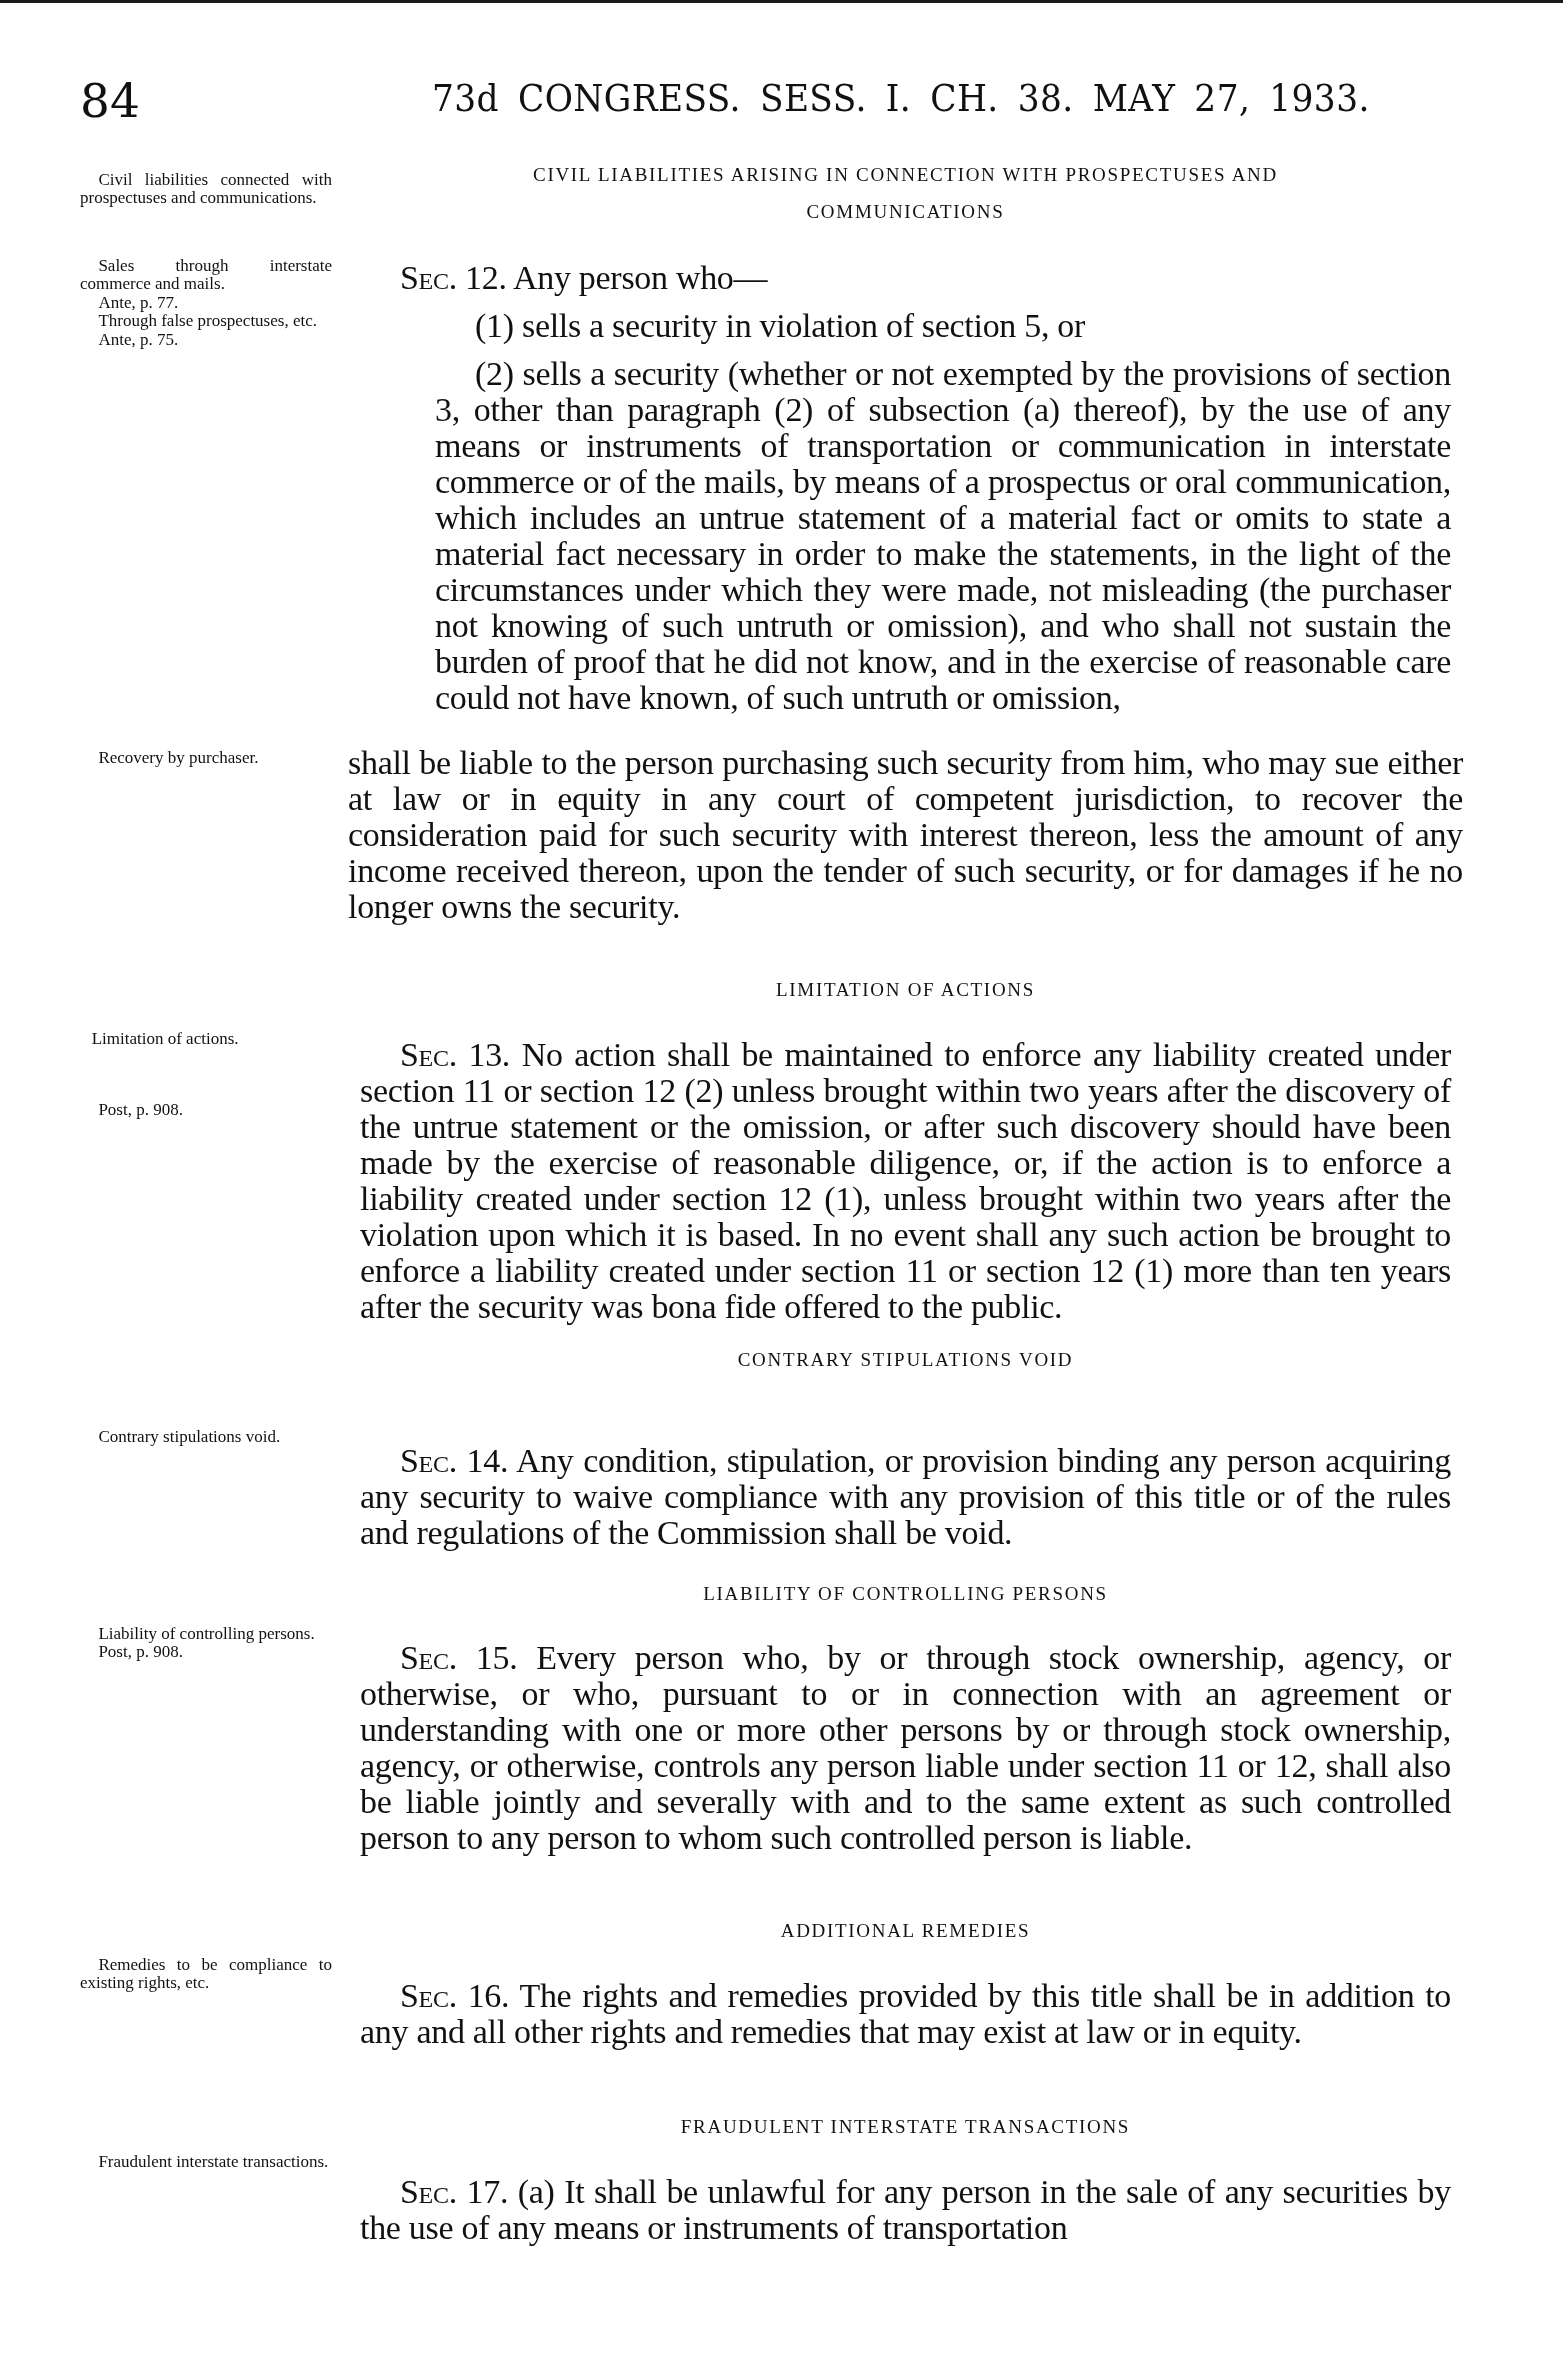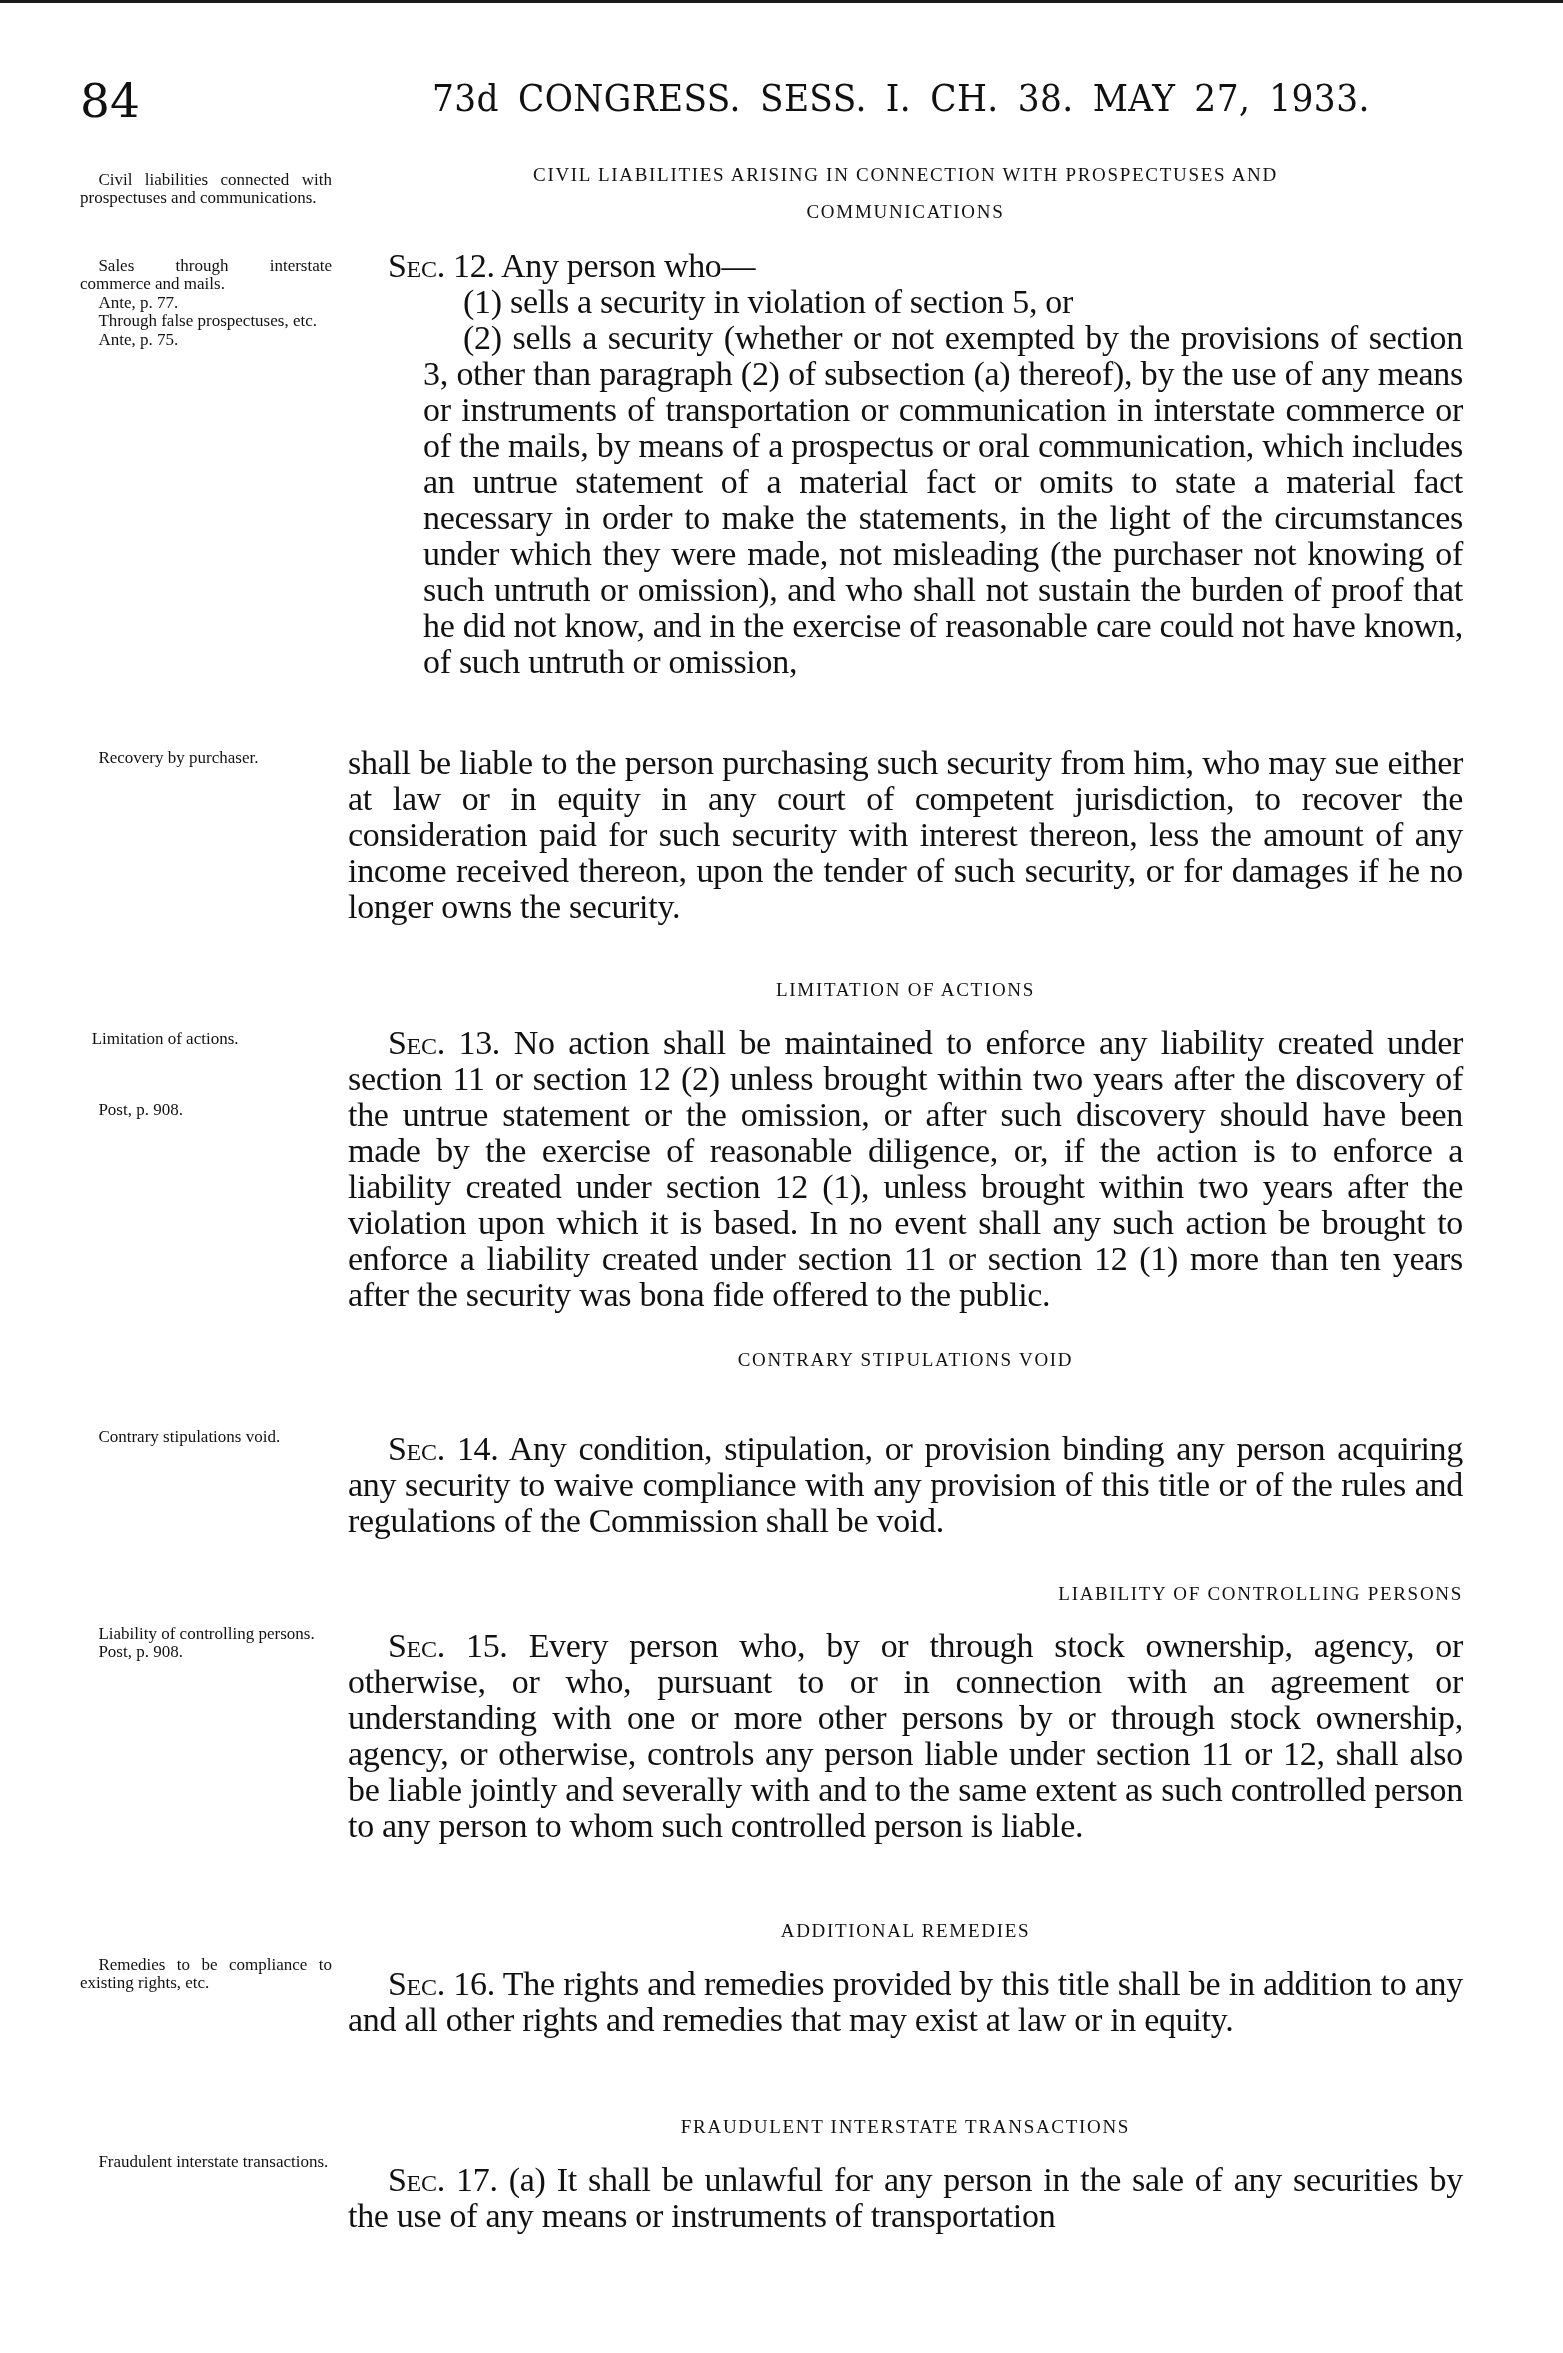--- a/index.html
+++ b/index.html
@@ -8,21 +8,21 @@
   .topline { position:absolute; left:0; top:0; width:1564px; height:2.5px; background:#1a1a1a; }
   .abs { position:absolute; }
   .pagenum { left:80px; top:77px; font-size:47px; line-height:47px; }
   .runhead { left:432px; top:75px; font-size:37px; line-height:47px; letter-spacing:0.4px; word-spacing:8.4px; white-space:nowrap; transform:scaleX(0.93); transform-origin:left top; }
   .margin { left:80px; width:252px; font-size:17px; line-height:18.4px; text-align:justify; font-family:"Liberation Serif","DejaVu Serif",serif; }
   .margin .ind { text-indent:18.4px; display:block; }
   .margin .it { display:block; text-indent:18.4px; }
   .heading { left:348px; width:1115px; text-align:center; font-size:19px; line-height:37px; letter-spacing:1.7px; font-family:"Liberation Serif","DejaVu Serif",serif; }
   .heading.justify { text-align:justify; text-align-last:center; }
   .body { left:348px; width:1115px; font-size:34px; line-height:36px; text-align:justify; font-family:"Liberation Serif","DejaVu Serif",serif; letter-spacing:-0.3px; }
-  .body p { margin:0; }
+  .body p { margin:12px; }
   .body .first { text-indent:40px; }
   .body .cont { padding-left:75px; }
   .sec-label { font-variant:small-caps; }
 </style>
 </head>
 <body>
 
 <div class="topline"></div>
 
 <div class="abs pagenum">84</div>
@@ -64,21 +64,21 @@
 </div>
 
 <div class="abs heading" style="top:1341px;">CONTRARY STIPULATIONS VOID</div>
 <div class="abs margin" style="top:1428px;">
   <span class="ind">Contrary stipulations void.</span>
 </div>
 <div class="abs body" style="top:1431px;">
   <p class="first"><span class="sec-label">Sec. 14.</span> <span>Any condition, stipulation, or provision binding any person acquiring any security to waive compliance with any provision of this title or of the rules and regulations of the Commission shall be void.</span></p>
 </div>
 
-<div class="abs heading" style="top:1575px;text-align:right;">LIABILITY OF CONTROLLING PERSONS</div>
+<div class="abs heading" style="top:1575px;">LIABILITY OF CONTROLLING PERSONS</div>
 <div class="abs margin" style="top:1625px;">
   <span class="ind">Liability of controlling persons.</span>
   <span class="it">Post, p. 908.</span>
 </div>
 <div class="abs body" style="top:1628px;">
   <p class="first"><span class="sec-label">Sec. 15.</span> <span>Every person who, by or through stock ownership, agency, or otherwise, or who, pursuant to or in connection with an agreement or understanding with one or more other persons by or through stock ownership, agency, or otherwise, controls any person liable under section 11 or 12, shall also be liable jointly and severally with and to the same extent as such controlled person to any person to whom such controlled person is liable.</span></p>
 </div>
 
 <div class="abs heading" style="top:1912px;">ADDITIONAL REMEDIES</div>
 <div class="abs margin" style="top:1956px;">

